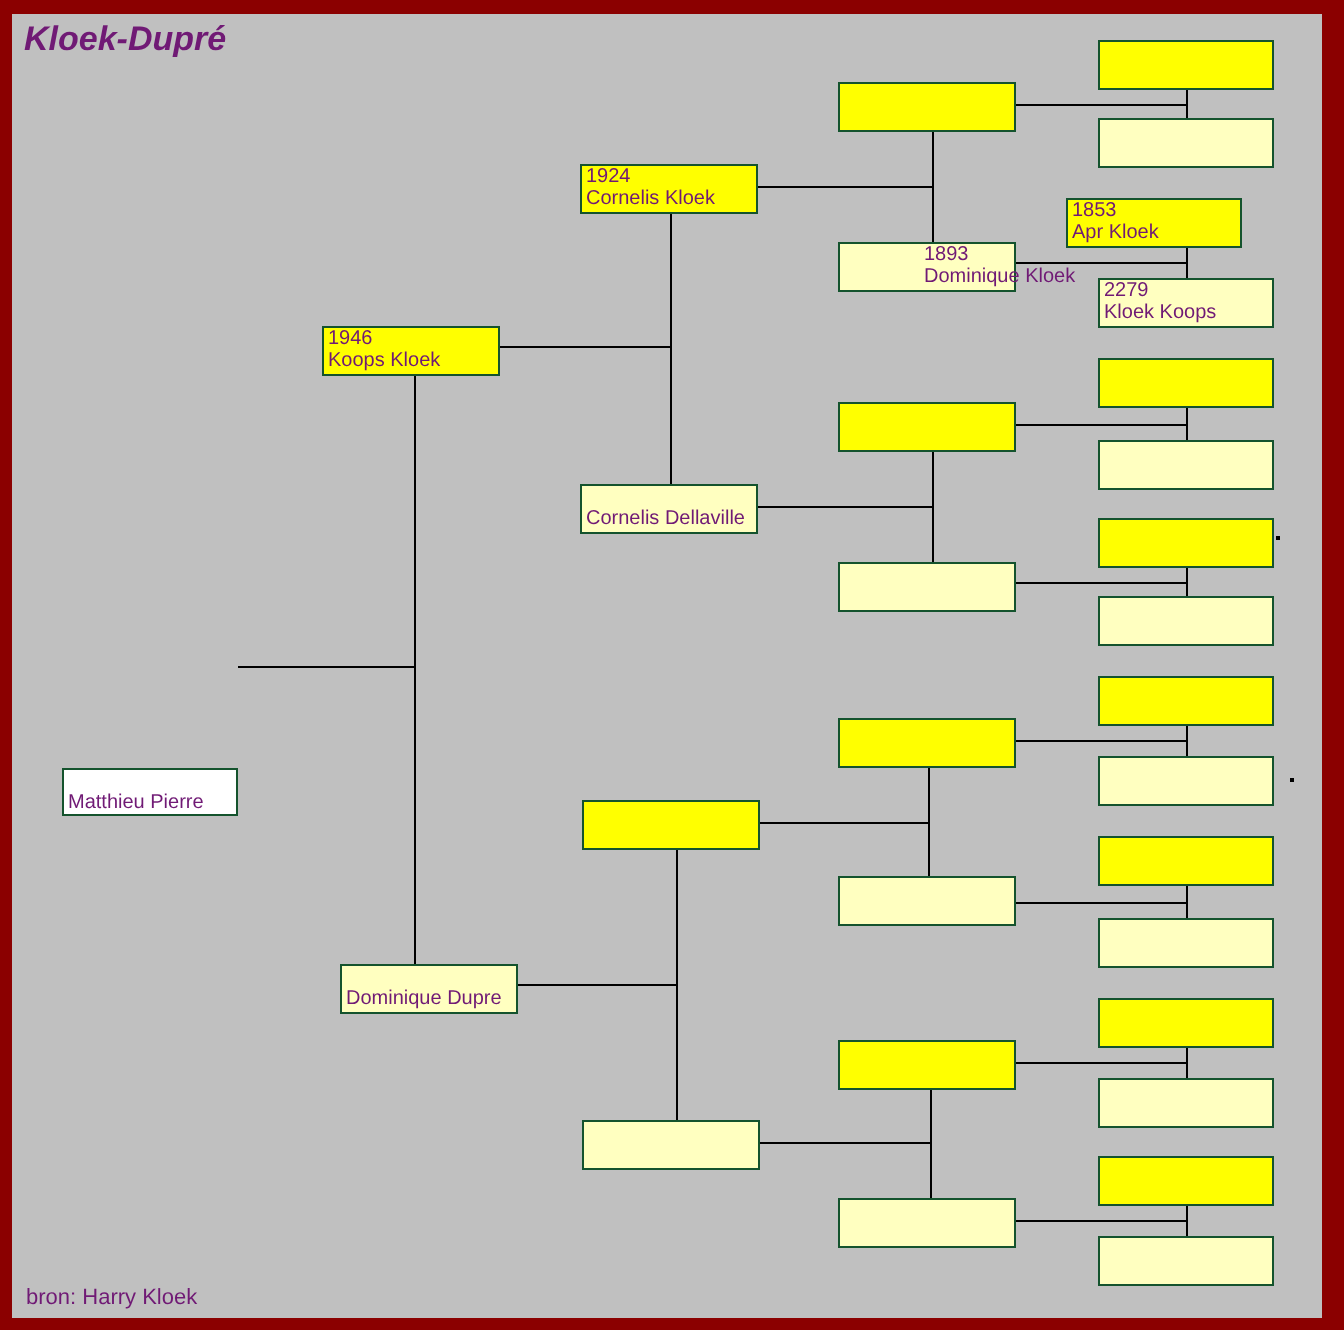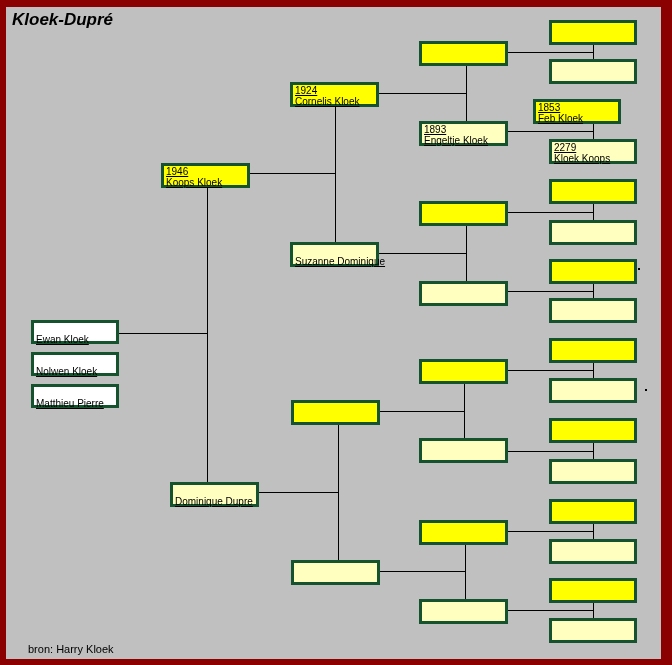--- a/index.html
+++ b/index.html
@@ -1,32 +1,32 @@
 <!DOCTYPE html>
 <html><head>
 <meta charset="utf-8">
 <style>
   html,body{margin:0;padding:0;background:#555;}
   .stage{
     position:relative;width:672px;height:665px;background:#C0C0C0;
-    font-family:"Liberation Sans",sans-serif;color:#000000;overflow:hidden;
+    font-family:"Liberation Sans",sans-serif;color:#701a75;overflow:hidden;
   }
   .frame{position:absolute;background:#8B0000;}
   .frame.top{left:0;top:0;width:672px;height:7px;}
   .frame.left{left:0;top:0;width:6px;height:665px;}
   .frame.right{left:661px;top:0;width:11px;height:665px;}
   .frame.bottom{left:0;top:659px;width:672px;height:6px;}
   .title{
     position:absolute;left:12px;top:10px;
     font-size:17px;font-weight:bold;font-style:italic;white-space:nowrap;
   }
-  .source{position:absolute;left:28px;top:643px;font-size:11px;white-space:nowrap;}
+  .source{position:absolute;left:13px;top:643px;font-size:11px;white-space:nowrap;}
   .box{
     position:absolute;width:89px;height:25px;box-sizing:border-box;
-    border:3px solid #14532d;background:#FFFF00;text-decoration:underline;
+    border:1px solid #14532d;background:#FFFF00;
   }
   .box.cream{background:#FFFFC0;}
   .box.white{background:#FFFFFF;width:88px;height:24px;}
   .box.g5{width:88px;}
   .bl{height:11px;line-height:11px;font-size:10px;padding-left:2px;white-space:nowrap;overflow:visible;}
   .hl{position:absolute;height:1px;background:#000;}
   .vl{position:absolute;width:1px;background:#000;}
   .dot{position:absolute;width:2px;height:2px;background:#000;}
 </style>
 </head>
@@ -75,70 +75,62 @@
 
   <div class="hl" style="left:508px;top:451px;width:85px;"></div>
   <div class="vl" style="left:593px;top:443px;height:16px;"></div>
 
   <div class="hl" style="left:508px;top:531px;width:85px;"></div>
   <div class="vl" style="left:593px;top:524px;height:15px;"></div>
 
   <div class="hl" style="left:508px;top:610px;width:85px;"></div>
   <div class="vl" style="left:593px;top:603px;height:15px;"></div>
 
-  <div class="box white" style="left:31px;top:320px;">
-    <div class="bl"></div>
-    <div class="bl">Ewan Kloek</div>
-  </div>
-  <div class="box white" style="left:31px;top:352px;">
-    <div class="bl"></div>
-    <div class="bl">Nolwen Kloek</div>
-  </div>
   <div class="box white" style="left:31px;top:384px;">
     <div class="bl"></div>
     <div class="bl">Matthieu Pierre</div>
   </div>
 
   <div class="box" style="left:161px;top:163px;">
     <div class="bl">1946</div>
     <div class="bl">Koops Kloek</div>
   </div>
   <div class="box cream" style="left:170px;top:482px;">
     <div class="bl"></div>
     <div class="bl">Dominique Dupre</div>
   </div>
 
   <div class="box" style="left:290px;top:82px;">
     <div class="bl">1924</div>
     <div class="bl">Cornelis Kloek</div>
   </div>
   <div class="box cream" style="left:290px;top:242px;">
     <div class="bl"></div>
-    <div class="bl">Suzanne Dominique</div>
+    <div class="bl">Cornelis Dellaville</div>
   </div>
   <div class="box" style="left:291px;top:400px;"></div>
   <div class="box cream" style="left:291px;top:560px;"></div>
 
   <div class="box" style="left:419px;top:41px;"></div>
-  <div class="box cream" style="left:419px;top:121px;">
+  <div class="box cream" style="left:419px;top:121px;padding-left:40px;">
     <div class="bl">1893</div>
-    <div class="bl">Engeltje Kloek</div>
+    <div class="bl">Dominique Kloek</div>
   </div>
   <div class="box" style="left:419px;top:201px;"></div>
   <div class="box cream" style="left:419px;top:281px;"></div>
   <div class="box" style="left:419px;top:359px;"></div>
   <div class="box cream" style="left:419px;top:438px;"></div>
   <div class="box" style="left:419px;top:520px;"></div>
   <div class="box cream" style="left:419px;top:599px;"></div>
 
   <div class="box g5" style="left:549px;top:20px;"></div>
   <div class="box g5 cream" style="left:549px;top:59px;"></div>
   <div class="box g5" style="left:533px;top:99px;">
     <div class="bl">1853</div>
-    <div class="bl">Feb Kloek</div>
+    <div class="bl">Apr Kloek</div>
   </div>
   <div class="box g5 cream" style="left:549px;top:139px;">
     <div class="bl">2279</div>
     <div class="bl">Kloek Koops</div>
   </div>
   <div class="box g5" style="left:549px;top:179px;"></div>
   <div class="box g5 cream" style="left:549px;top:220px;"></div>
   <div class="box g5" style="left:549px;top:259px;"></div>
   <div class="box g5 cream" style="left:549px;top:298px;"></div>
   <div class="box g5" style="left:549px;top:338px;"></div>

